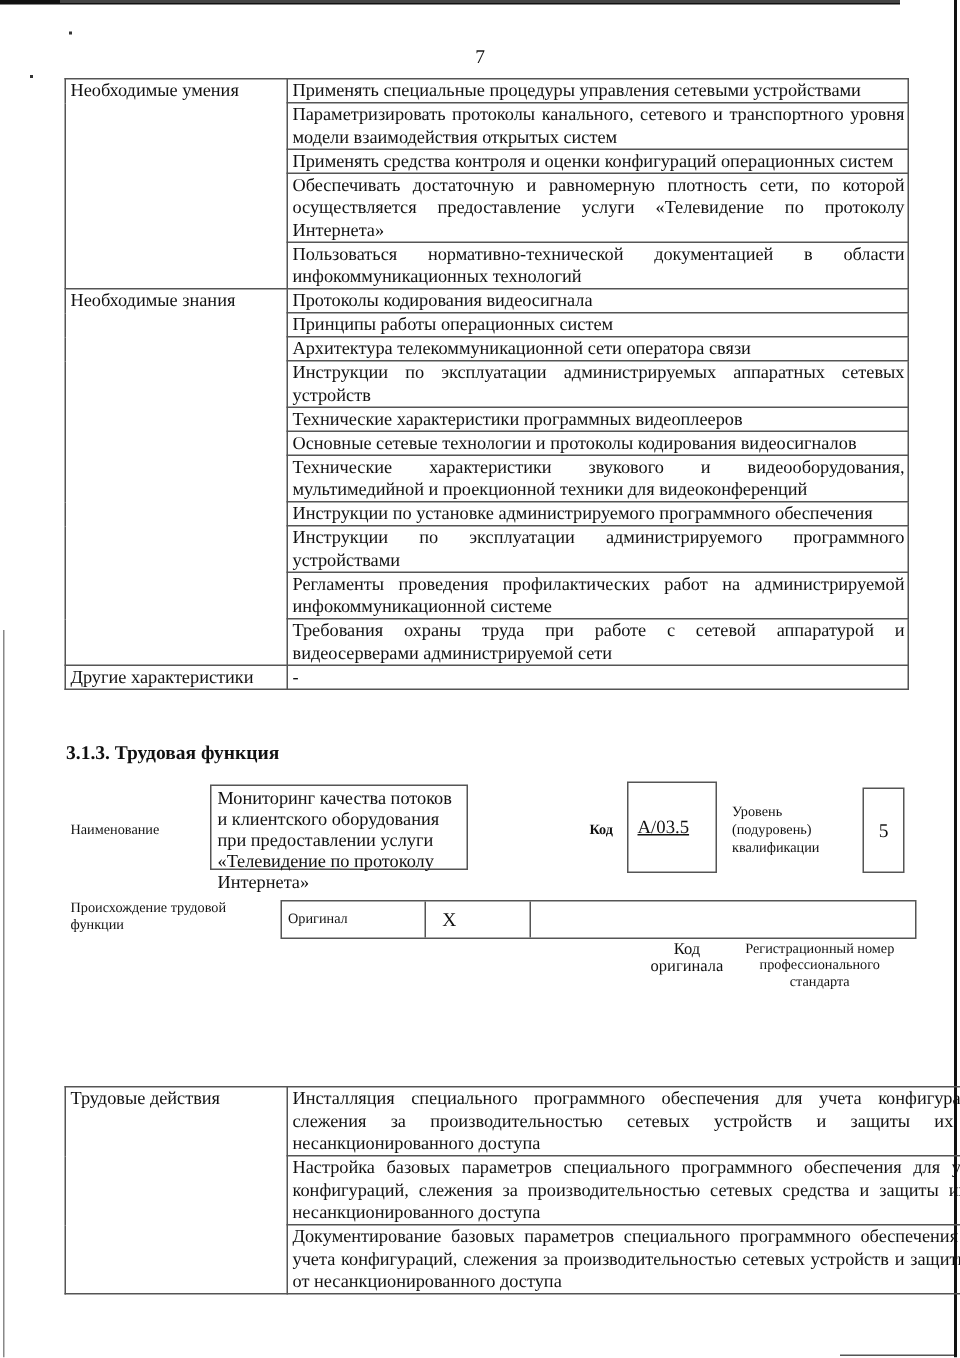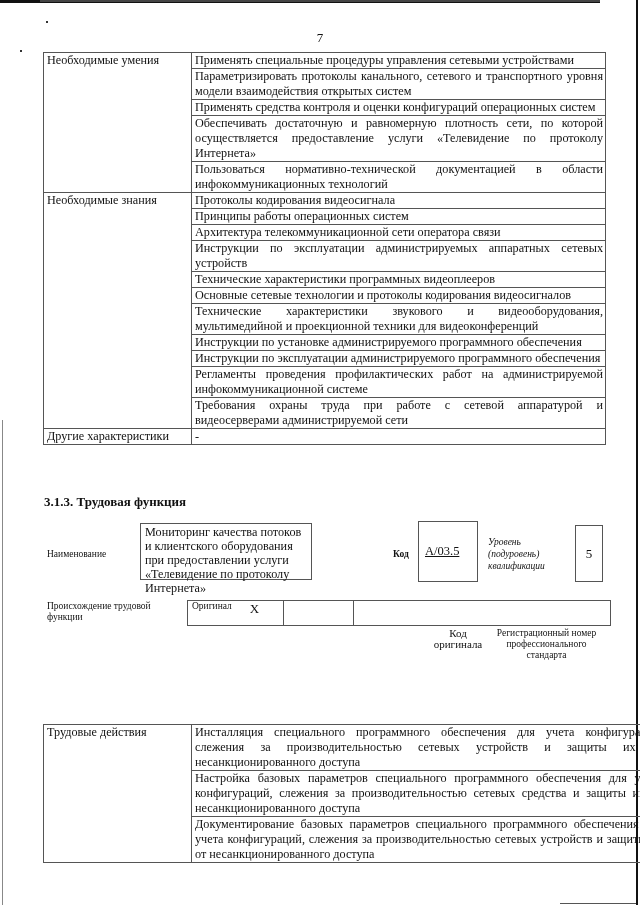--- a/index.html
+++ b/index.html
@@ -23,28 +23,28 @@
   #actions-table { left: 43px; top: 689px; width: 623px; margin-top: 35px; }
   #top-table td.label, #actions-table td.label { width: 142px; }
 
   .section-title { position: absolute; left: 44px; top: 494px; font-size: 13px; font-weight: bold; }
   .abs { position: absolute; }
   .box { position: absolute; border: 1px solid #555; box-sizing: border-box; }
   .name-label { left: 47px; top: 549px; font-size: 9.5px; }
   .name-box { left: 140px; top: 523px; width: 172px; height: 57px; font-size: 12.2px; line-height: 14px; padding: 1px 4px; }
   .code-label { left: 393px; top: 549px; font-size: 9.5px; font-weight: bold; }
   .code-box { left: 418px; top: 521px; width: 60px; height: 61px; font-size: 12.5px; display: flex; align-items: center; padding-left: 6px; text-decoration: underline; }
-  .level-label { left: 488px; top: 536px; font-size: 9.5px; line-height: 12px; font-style: italic; }
+  .level-label { left: 488px; top: 536px; font-size: 9.5px; line-height: 12px; }
   .level-box { left: 575px; top: 525px; width: 28px; height: 57px; font-size: 13px; display: flex; align-items: center; justify-content: center; }
 
   .origin-label { left: 47px; top: 601px; font-size: 9.5px; line-height: 11px; width: 140px; }
   .origin-row { position: absolute; left: 187px; top: 600px; height: 26px; width: 424px; border: 1px solid #555; box-sizing: border-box; display: flex; }
   .origin-row > div { border-right: 1px solid #555; box-sizing: border-box; height: 100%; }
   .origin-row > div:last-child { border-right: none; }
-  .cell-orig { width: 96px; display: flex; align-items: flex-start; font-size: 9.5px; padding-left: 4px; }
+  .cell-orig { width: 96px; display: flex; align-items: center; font-size: 9.5px; padding-left: 4px; gap: 45px; }
   .cell-orig .mark { font-size: 13px; margin-left: 18px; }
   .cell-borrowed { width: 135px; font-size: 9.5px; line-height: 11px; padding: 1px 4px; }
   .cell-code { width: 70px; }
   .cell-reg { flex: 1; }
   .caption-code { left: 426px; top: 628px; width: 64px; text-align: center; font-size: 11px; line-height: 11px; }
   .caption-reg { left: 488px; top: 628px; width: 117px; text-align: center; font-size: 9.5px; line-height: 11px; }
 </style>
 </head>
 <body>
 
@@ -95,21 +95,21 @@
       <tr>
         <td class="item">Основные сетевые технологии и протоколы кодирования видеосигналов</td>
       </tr>
       <tr>
         <td class="item">Технические характеристики звукового и видеооборудования, мультимедийной и проекционной техники для видеоконференций</td>
       </tr>
       <tr>
         <td class="item">Инструкции по установке администрируемого программного обеспечения</td>
       </tr>
       <tr>
-        <td class="item">Инструкции по эксплуатации администрируемого программного обеспечения</td>
+        <td class="item">Инструкции по эксплуатации администрируемого программного устройствами</td>
       </tr>
       <tr>
         <td class="item">Регламенты проведения профилактических работ на администрируемой инфокоммуникационной системе</td>
       </tr>
       <tr>
         <td class="item">Требования охраны труда при работе с сетевой аппаратурой и видеосерверами администрируемой сети</td>
       </tr>
       <tr>
         <td class="label" rowspan="1">Другие характеристики</td>
         <td class="item">-</td>

